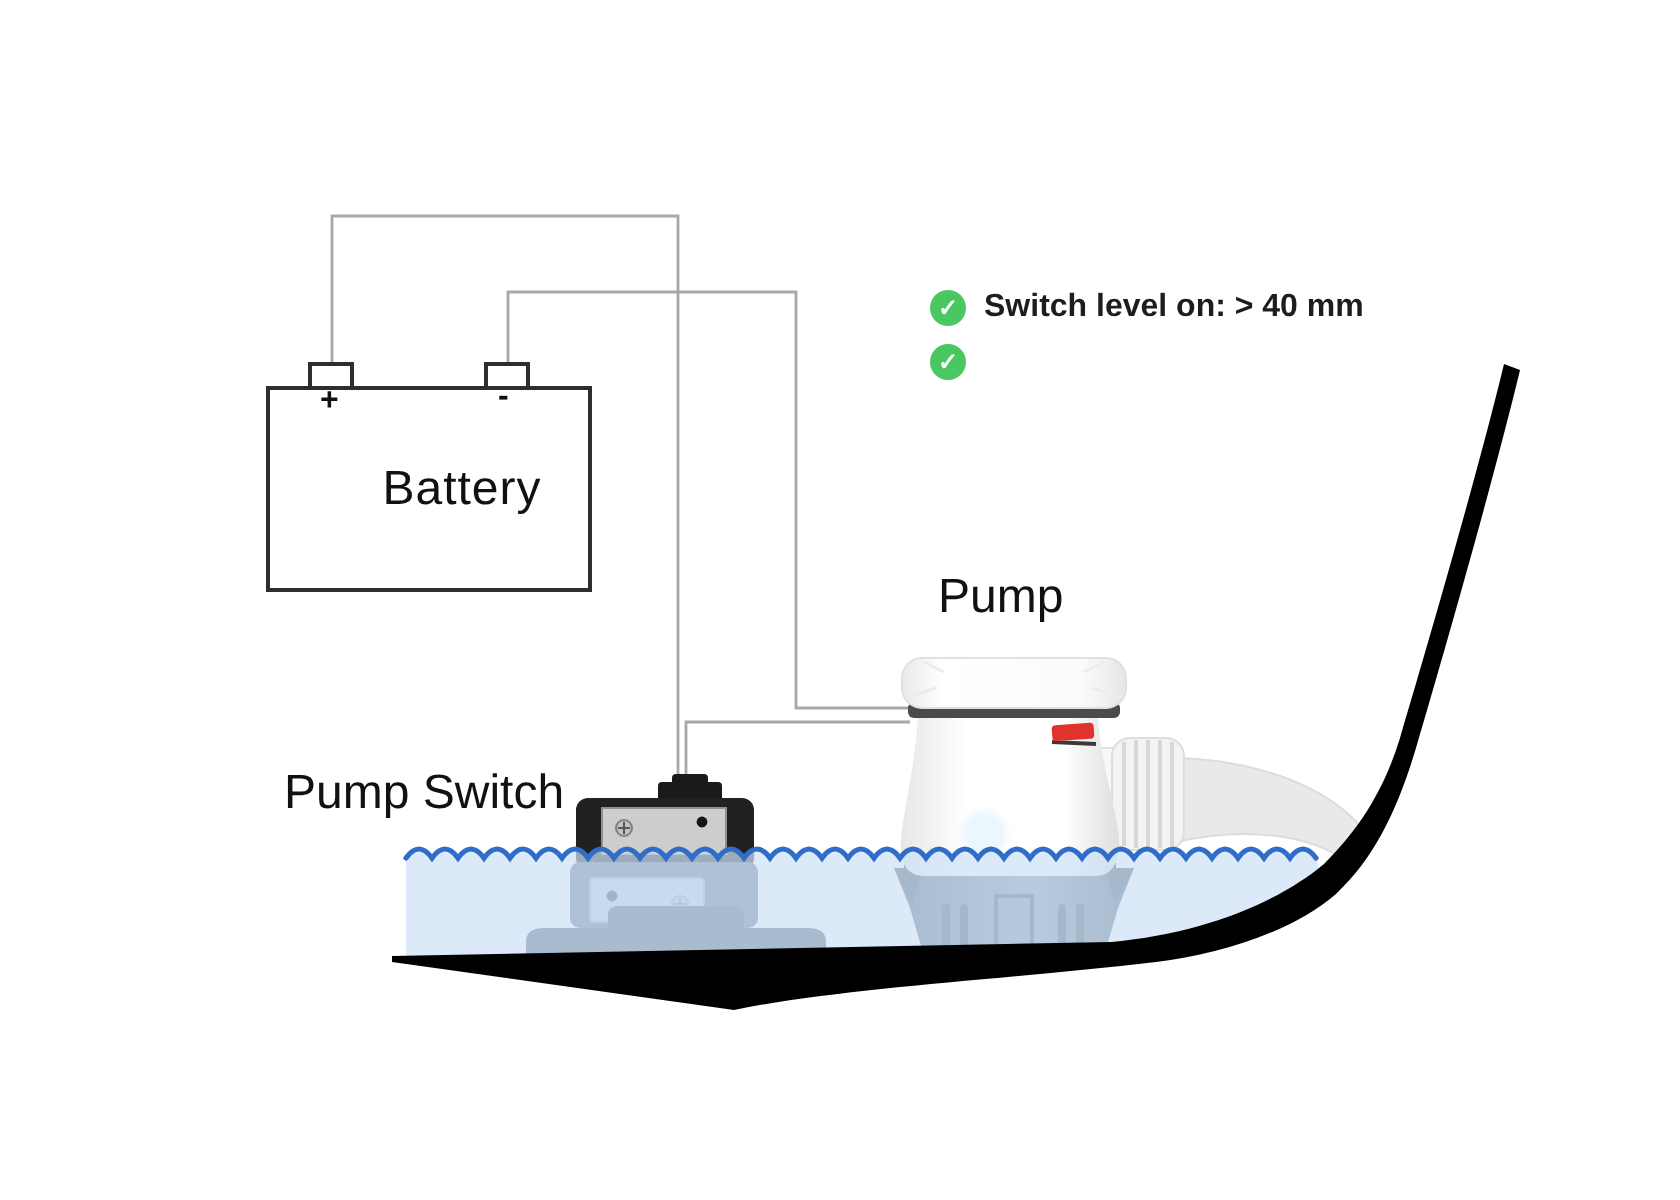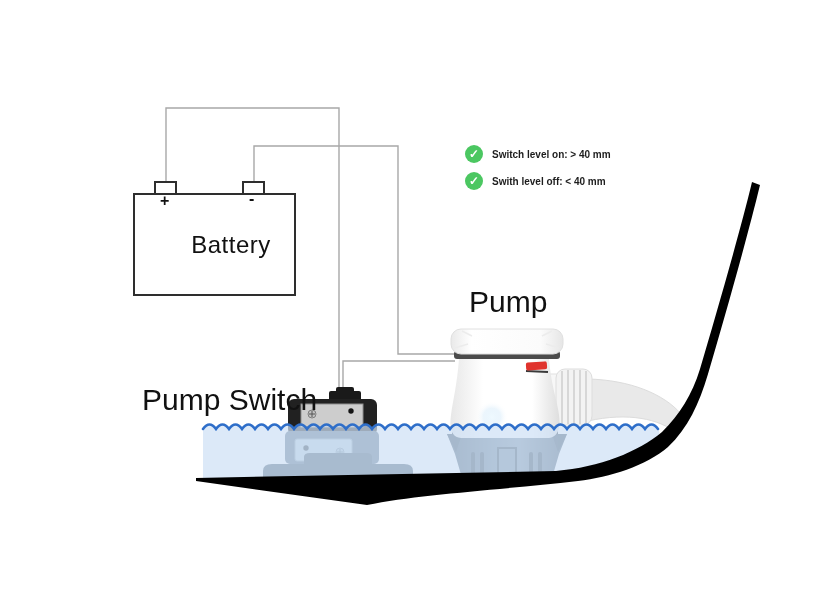--- a/index.html
+++ b/index.html
@@ -22,32 +22,32 @@
   .battery-sign{
     position:absolute;font-size:16px;font-weight:700;color:#111;line-height:16px;
   }
   .battery-sign.pos{left:160px;top:193px;}
   .battery-sign.neg{left:249px;top:191px;}
   .battery-label{
     position:absolute;left:133px;top:231px;width:196px;text-align:center;
     font-size:24px;font-weight:400;color:#111;letter-spacing:0.5px;
   }
   
-  .part-label{position:absolute;font-size:30px;font-weight:500;color:#111;white-space:nowrap;}
+  .part-label{position:absolute;font-size:24px;font-weight:500;color:#111;white-space:nowrap;}
   .pump-label{left:469px;top:285px;}
   .float-label{left:142px;top:383px;}
   
   .checklist{position:absolute;left:465px;top:145px;}
   .check-row{display:flex;align-items:center;margin-bottom:9px;}
   .check-icon{
     width:18px;height:18px;border-radius:50%;background:#4bc761;
     color:#ffffff;font-size:12px;font-weight:700;line-height:18px;text-align:center;
     flex:0 0 18px;
   }
-  .check-text{margin-left:9px;font-size:10px;font-weight:700;color:#1d1d1d;white-space:nowrap;}
+  .check-text{margin-left:9px;font-size:16px;font-weight:700;color:#1d1d1d;white-space:nowrap;}
 </style>
 </head>
 <body>
 
 <div class="stage">
 
   <svg width="840" height="600" viewBox="0 0 840 600">
     <defs>
       <linearGradient id="capGrad" x1="0" y1="0" x2="1" y2="0">
         <stop offset="0" stop-color="#e9e9e9"></stop>
@@ -148,20 +148,19 @@
     <div class="battery-label">Battery</div>
   </div>
 
   <div class="checklist">
     <div class="check-row">
       <span class="check-icon" style="background: rgb(75, 199, 97);">✓</span>
       <span class="check-text">Switch level on: &gt; 40 mm</span>
     </div>
     <div class="check-row">
       <span class="check-icon" style="background: rgb(75, 199, 97);">✓</span>
-      <span class="check-text">Swith level off: &lt; 40 mm</span>
     </div>
   </div>
 
   <div class="part-label pump-label">Pump</div>
   <div class="part-label float-label">Pump Switch</div>
 
 </div>
 
 </body></html>

